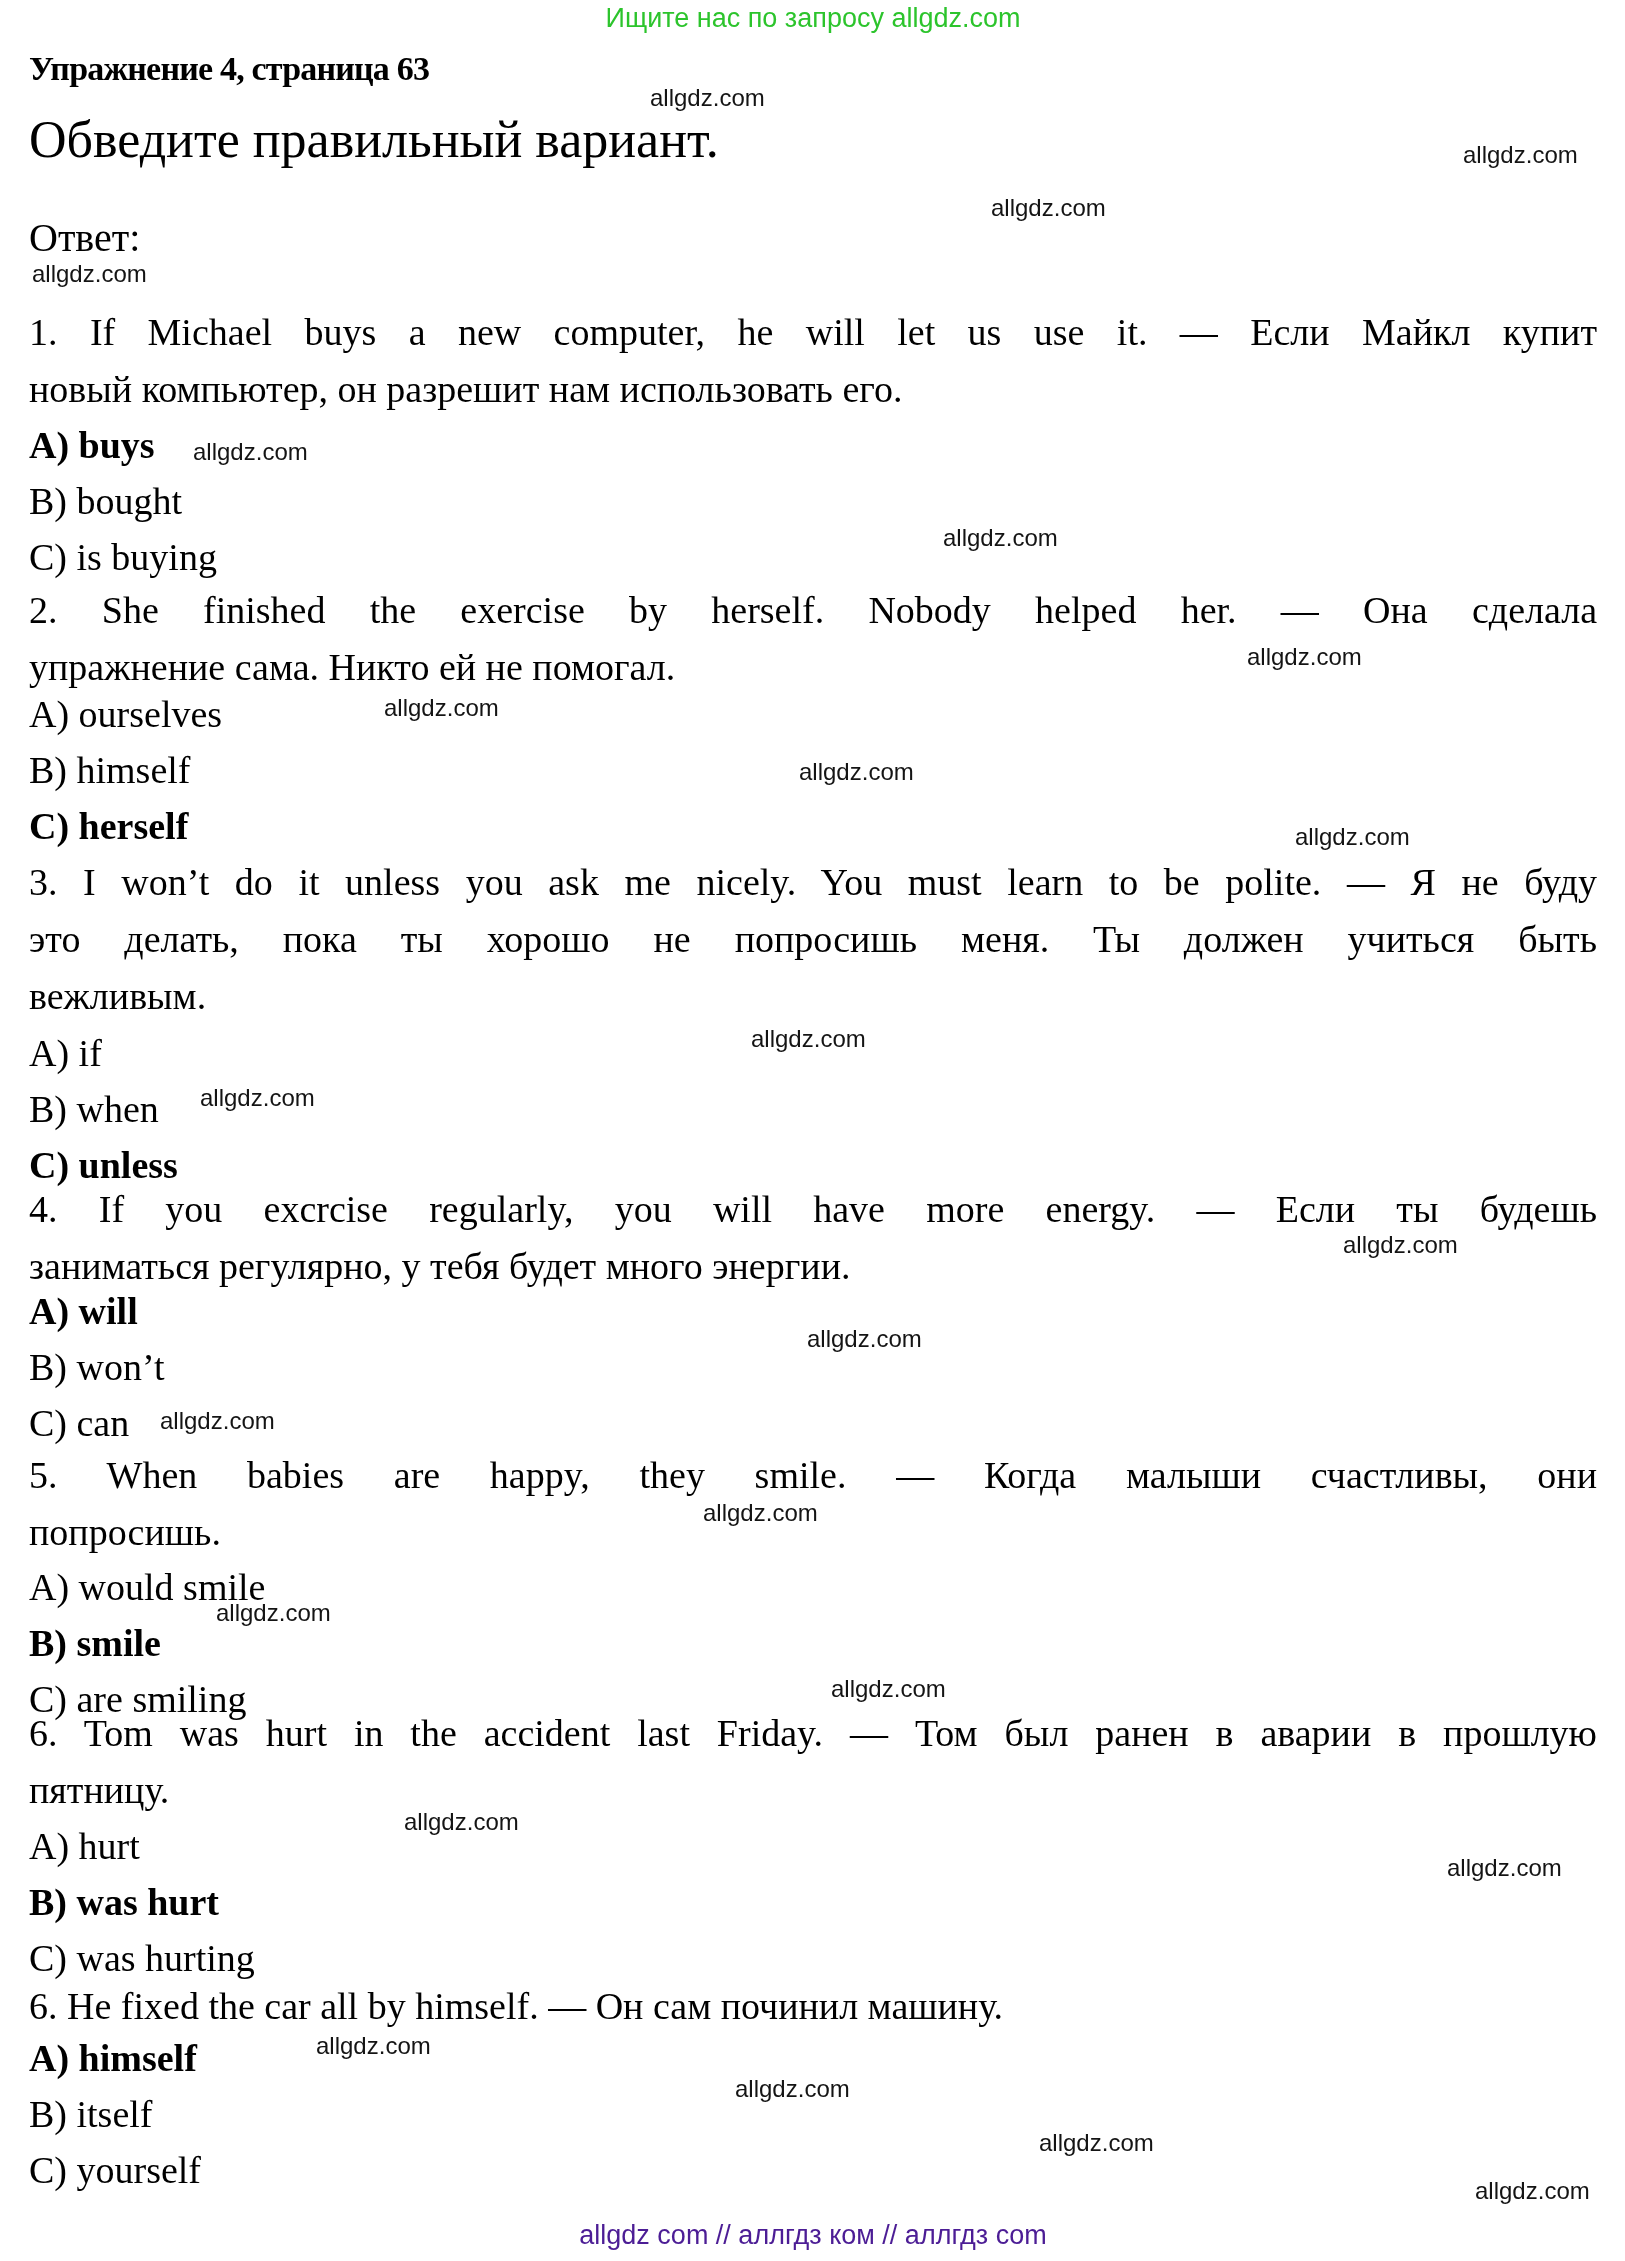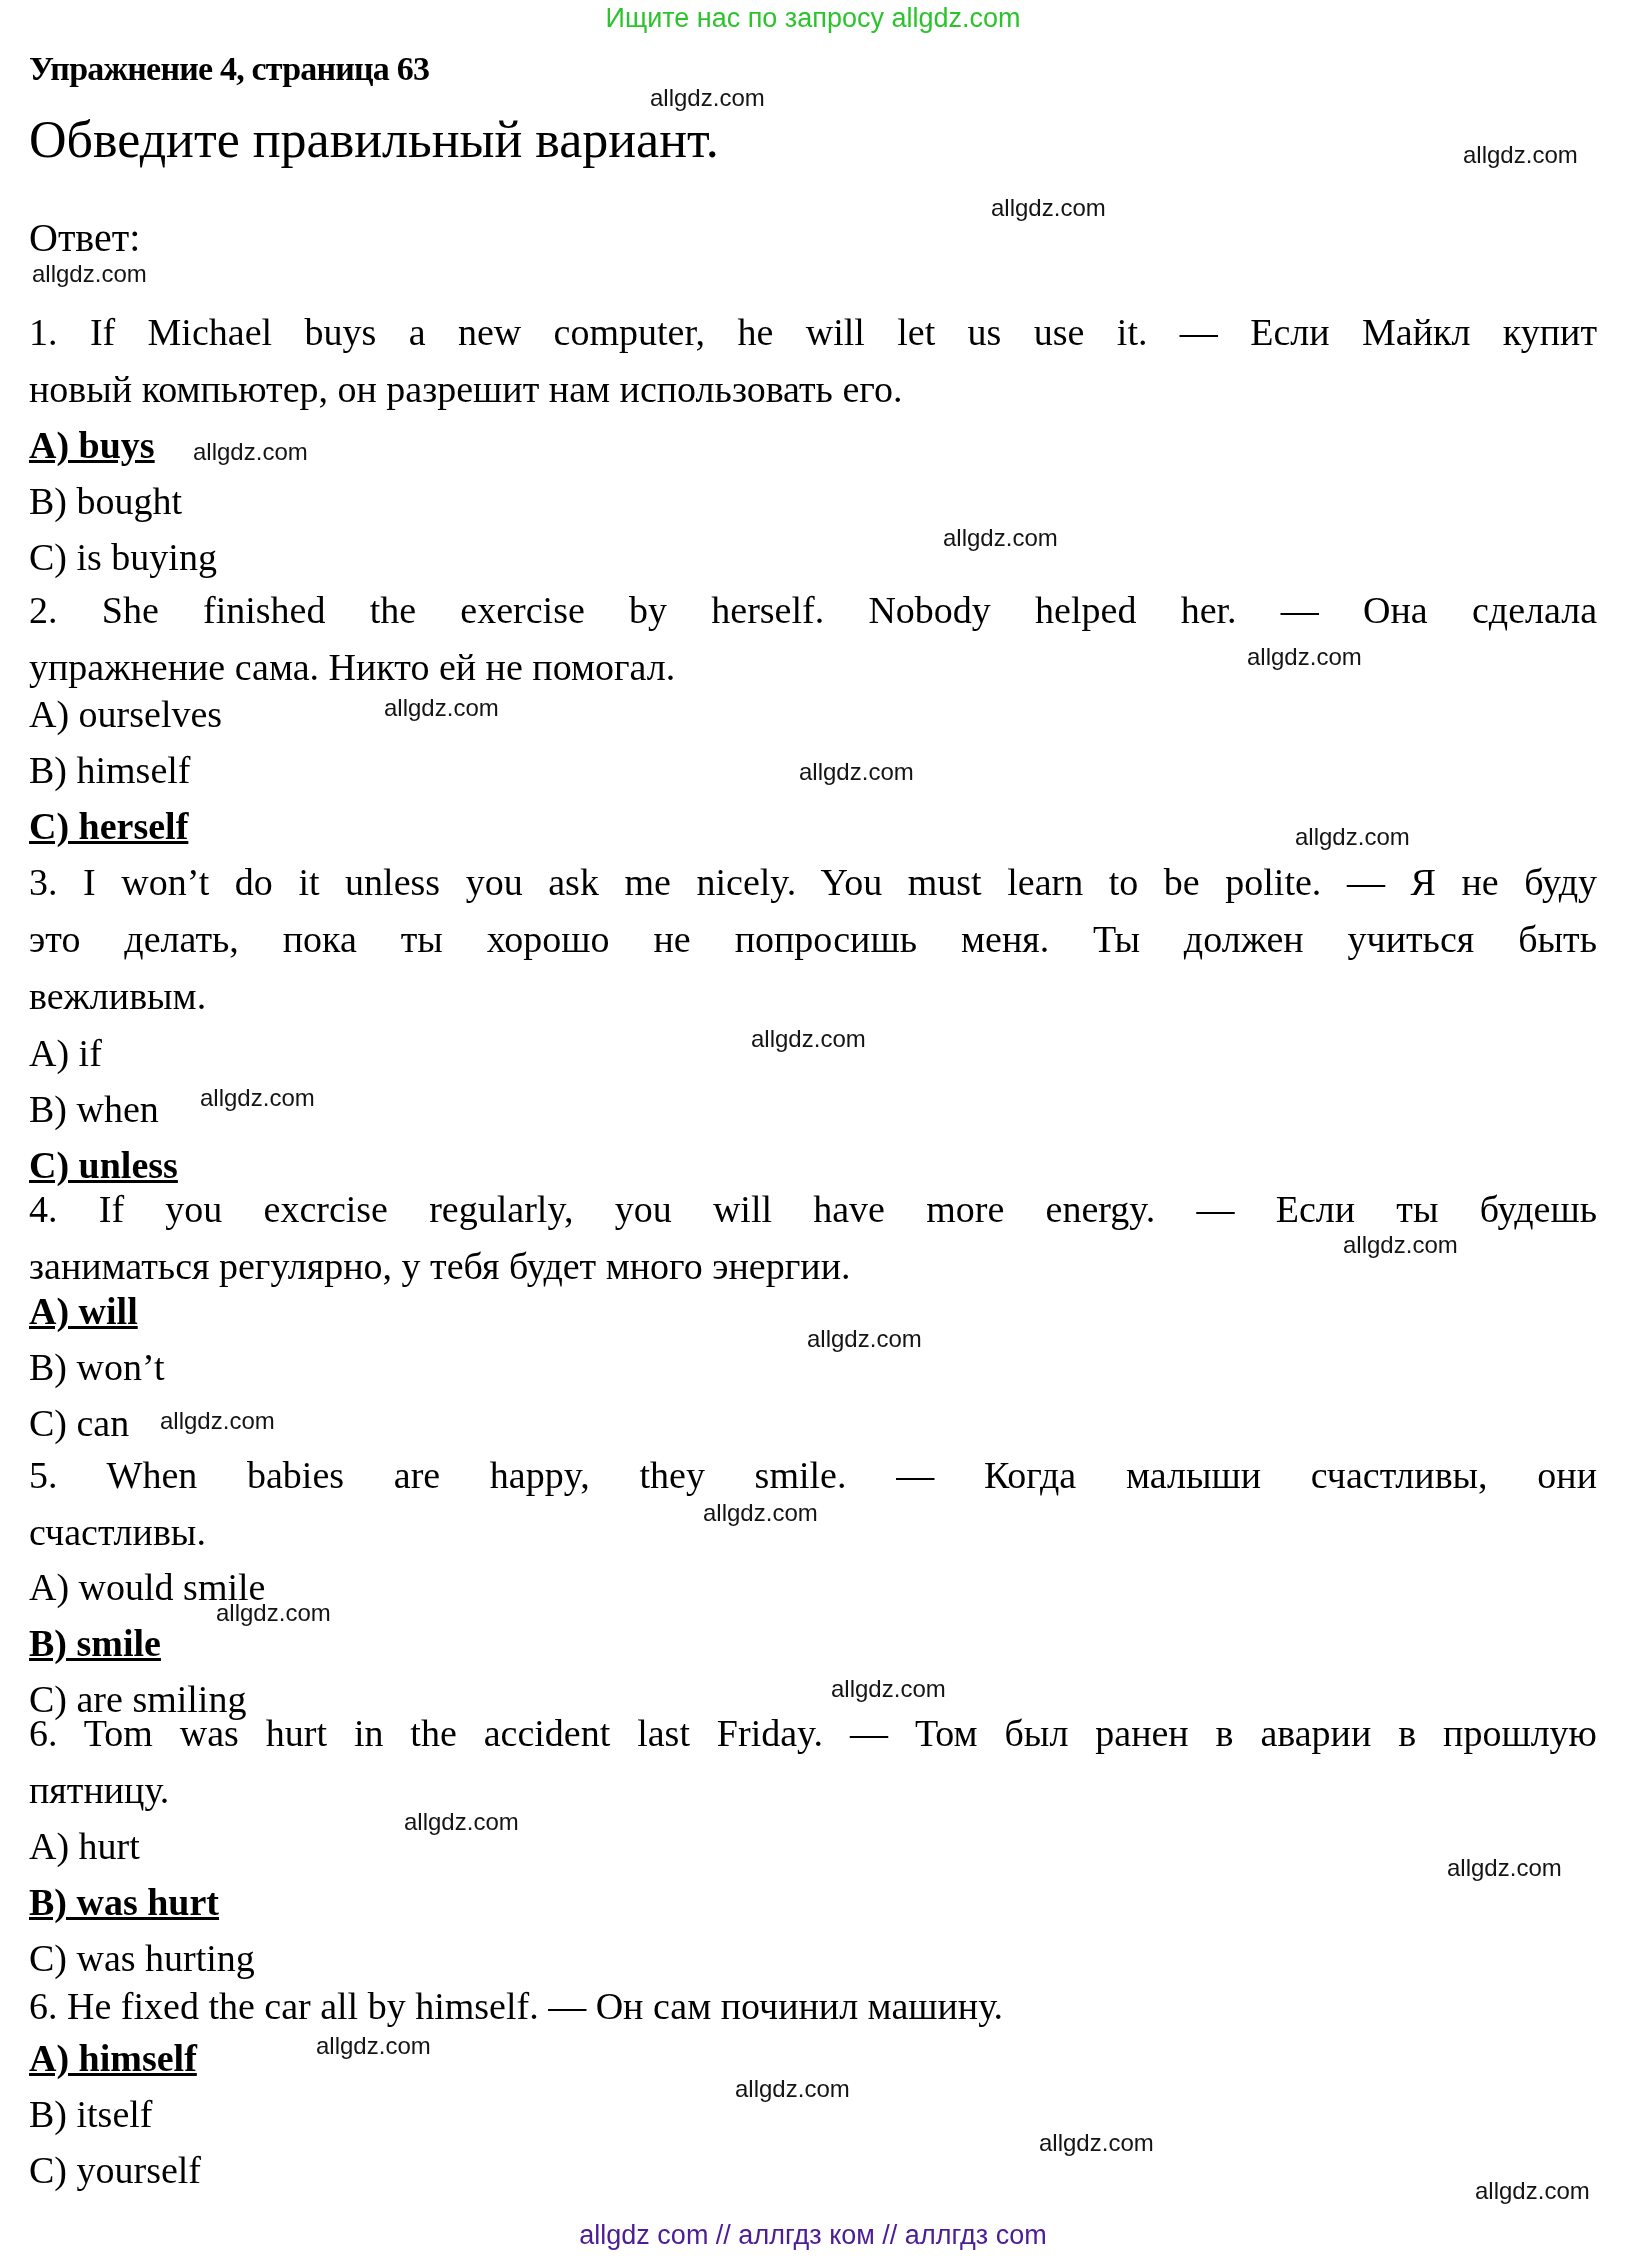--- a/index.html
+++ b/index.html
@@ -50,21 +50,21 @@
     letter-spacing: 0px;
   }
   .para .line { text-align: justify; text-align-last: justify; }
   .para .line:last-child { text-align: left; text-align-last: left; }
   .opts {
     position: absolute;
     left: 29px;
     font-size: 38px;
     line-height: 56px;
   }
-  .opt.correct { font-weight: bold; text-decoration: underline; }
+  .opt.correct { font-weight: bold; }
   .wm {
     position: absolute;
     font-family: "Liberation Sans", "DejaVu Sans", sans-serif;
     font-size: 24px;
     color: #141414;
     white-space: nowrap;
   }
   .footer {
     position: absolute;
     top: 2220px; left: 0;
@@ -122,21 +122,21 @@
     <div class="line">заниматься регулярно, у тебя будет много энергии.</div>
   </div>
   <div class="opts" style="top:1283px">
     <div class="opt correct">A) will</div>
     <div class="opt">B) won’t</div>
     <div class="opt">C) can</div>
   </div>
 
   <div class="para" style="top:1447px">
     <div class="line">5. When babies are happy, they smile. — Когда малыши счастливы, они</div>
-    <div class="line">счастливы.</div>
+    <div class="line">попросишь.</div>
   </div>
   <div class="opts" style="top:1559px">
     <div class="opt">A) would smile</div>
     <div class="opt correct">B) smile</div>
     <div class="opt">C) are smiling</div>
   </div>
 
   <div class="para" style="top:1705px">
     <div class="line">6. Tom was hurt in the accident last Friday. — Том был ранен в аварии в прошлую</div>
     <div class="line">пятницу.</div>

